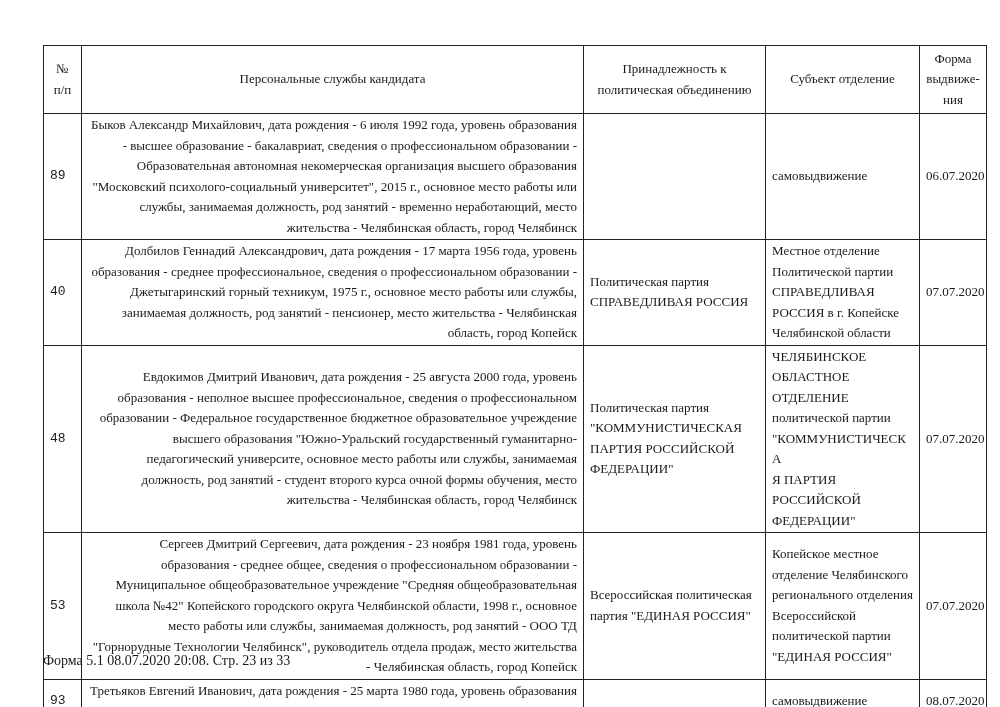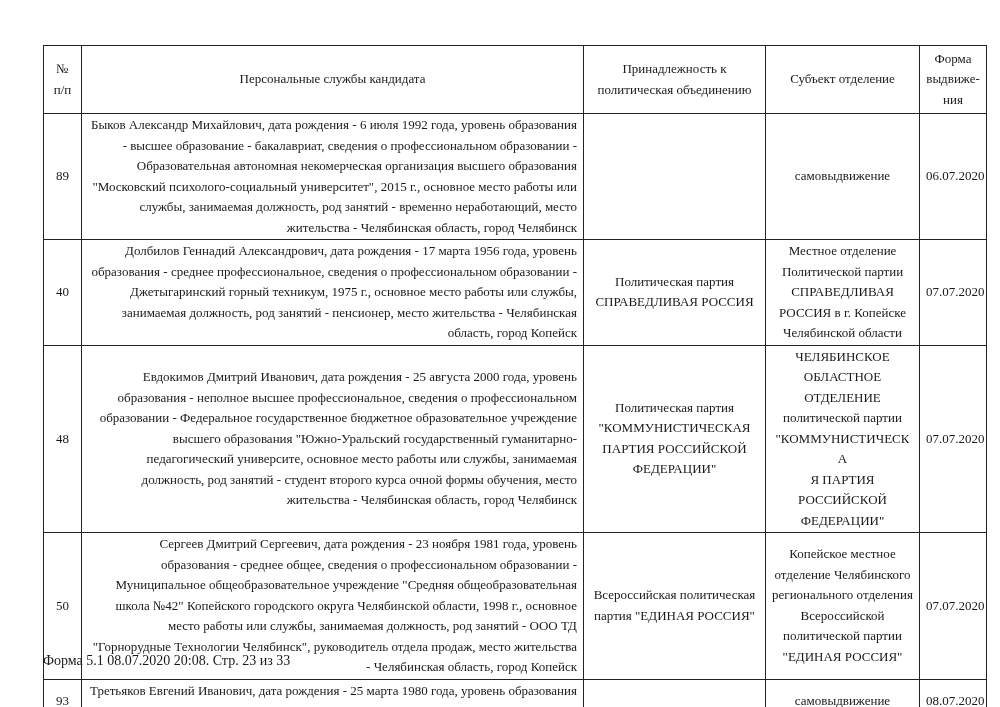--- a/index.html
+++ b/index.html
@@ -31,29 +31,30 @@
     vertical-align: middle;
     font-weight: normal;
     padding: 1px 6px;
     overflow: hidden;
   }
   th.hdr {
     text-align: center;
     white-space: pre-line;
   }
   td.c-num {
-    text-align: center;
+    text-align: left;
+    font-family: Liberation Mono, monospace;
   }
   td.c-personal {
     text-align: right;
     padding-left: 9px;
     padding-right: 9px;
   }
   td.c-affil, td.c-nominator {
-    text-align: center;
+    text-align: left;
     white-space: pre-line;
     overflow-wrap: break-word;
   }
   td.c-date {
     text-align: right;
   }
   .footer {
     position: absolute;
     left: 43px;
     top: 653px;
@@ -119,21 +120,21 @@
 ОБЛАСТНОЕ
 ОТДЕЛЕНИЕ
 политической партии
 "КОММУНИСТИЧЕСКА
 Я ПАРТИЯ
 РОССИЙСКОЙ
 ФЕДЕРАЦИИ"</td>
         <td class="c-date">07.07.2020</td>
       </tr>
       <tr style="height:130px">
-        <td class="c-num">50</td>
+        <td class="c-num">53</td>
         <td class="c-personal">Сергеев Дмитрий Сергеевич, дата рождения - 23 ноября 1981 года, уровень образования - среднее общее, сведения о профессиональном образовании - Муниципальное общеобразовательное учреждение "Средняя общеобразовательная школа №42" Копейского городского округа Челябинской области, 1998 г., основное место работы или службы, занимаемая должность, род занятий - ООО ТД "Горнорудные Технологии Челябинск", руководитель отдела продаж, место жительства - Челябинская область, город Копейск</td>
         <td class="c-affil">Всероссийская политическая
 партия "ЕДИНАЯ РОССИЯ"</td>
         <td class="c-nominator">Копейское местное
 отделение Челябинского
 регионального отделения
 Всероссийской
 политической партии
 "ЕДИНАЯ РОССИЯ"</td>
         <td class="c-date">07.07.2020</td>

